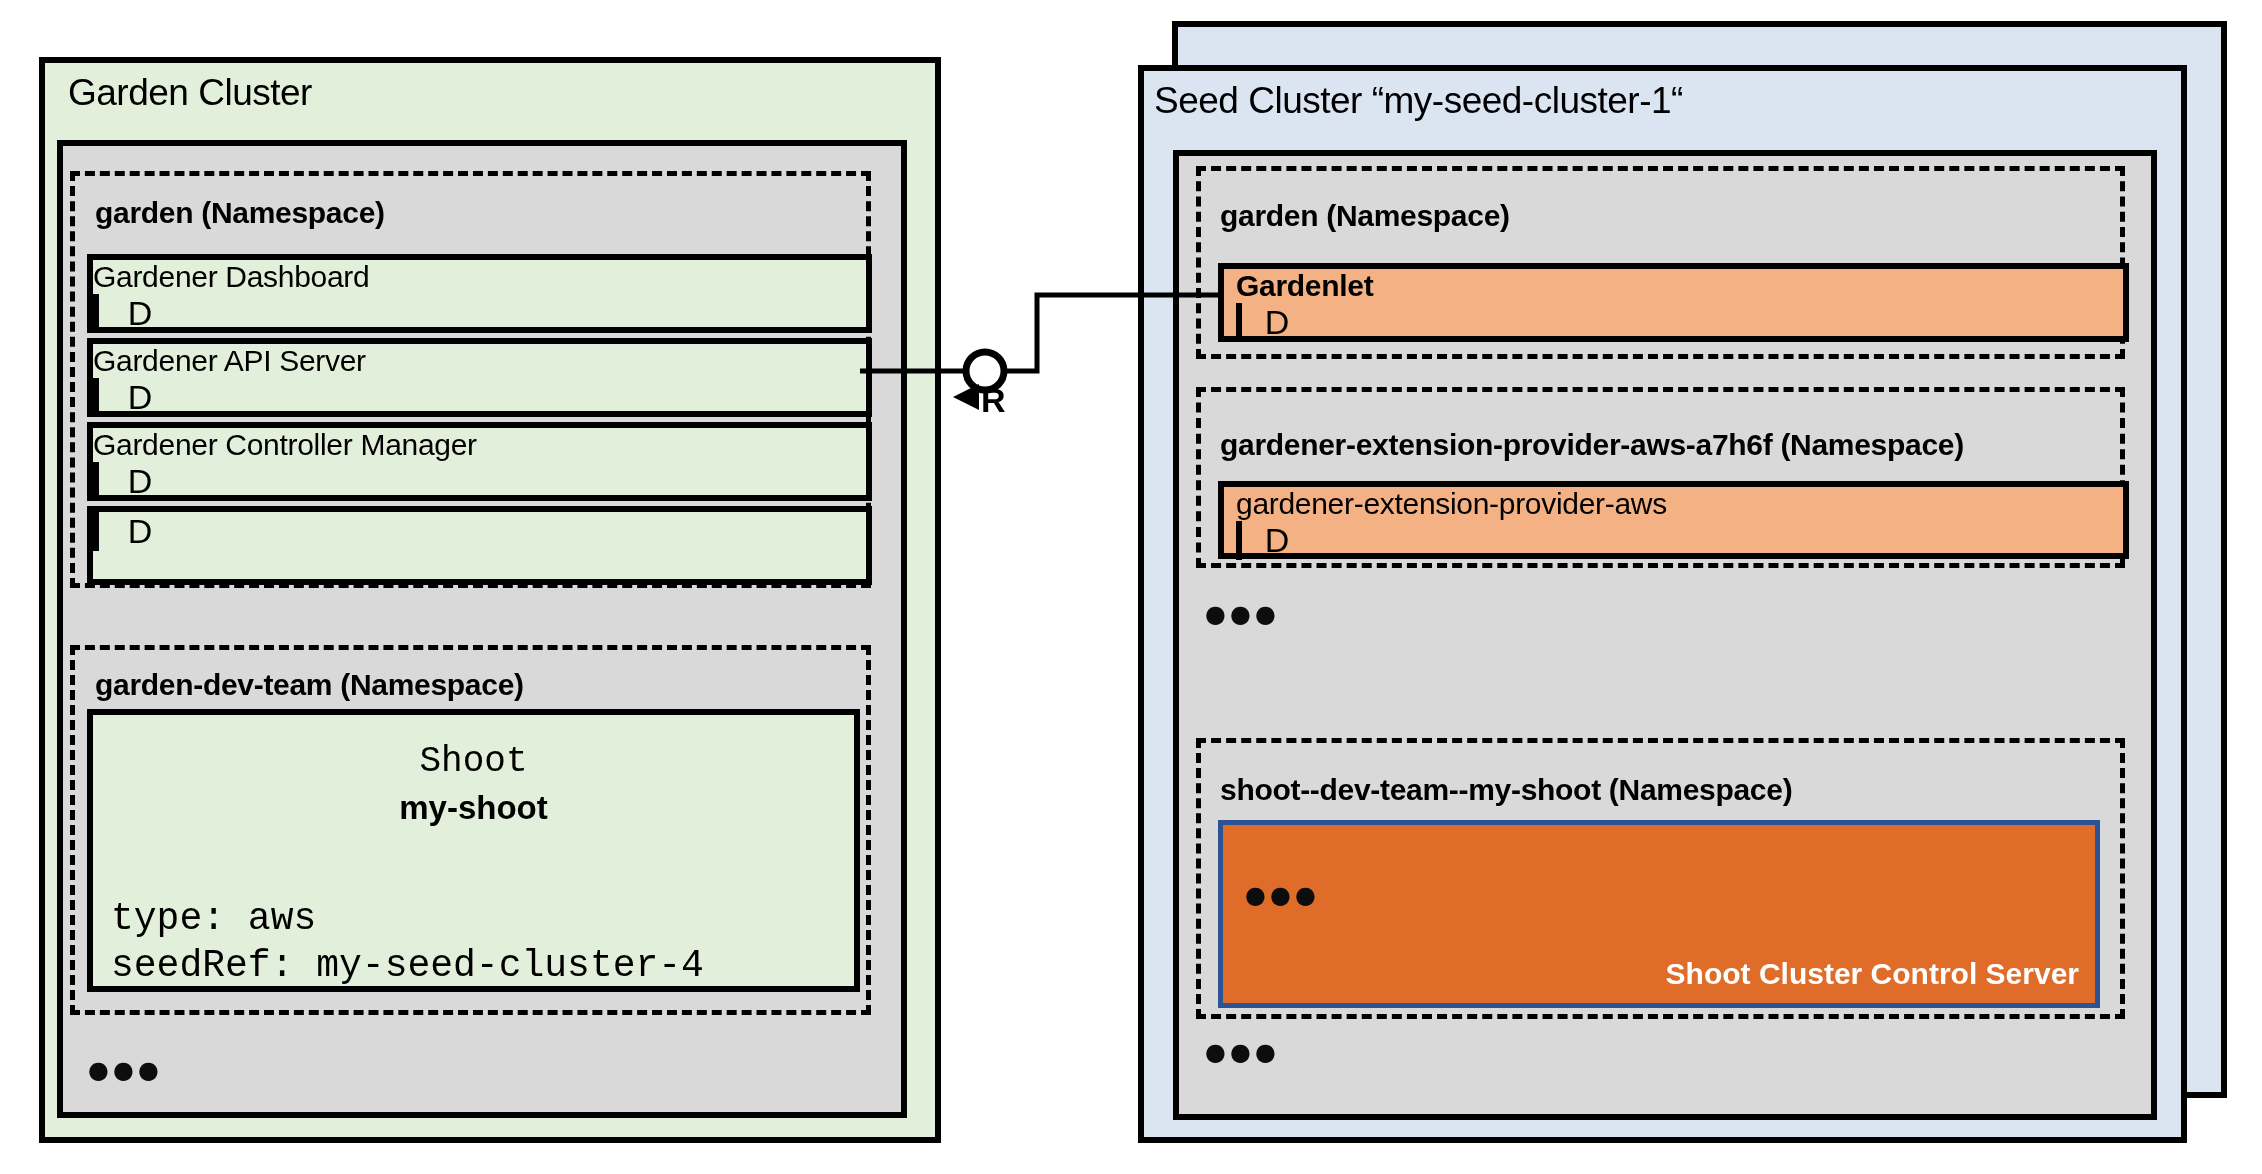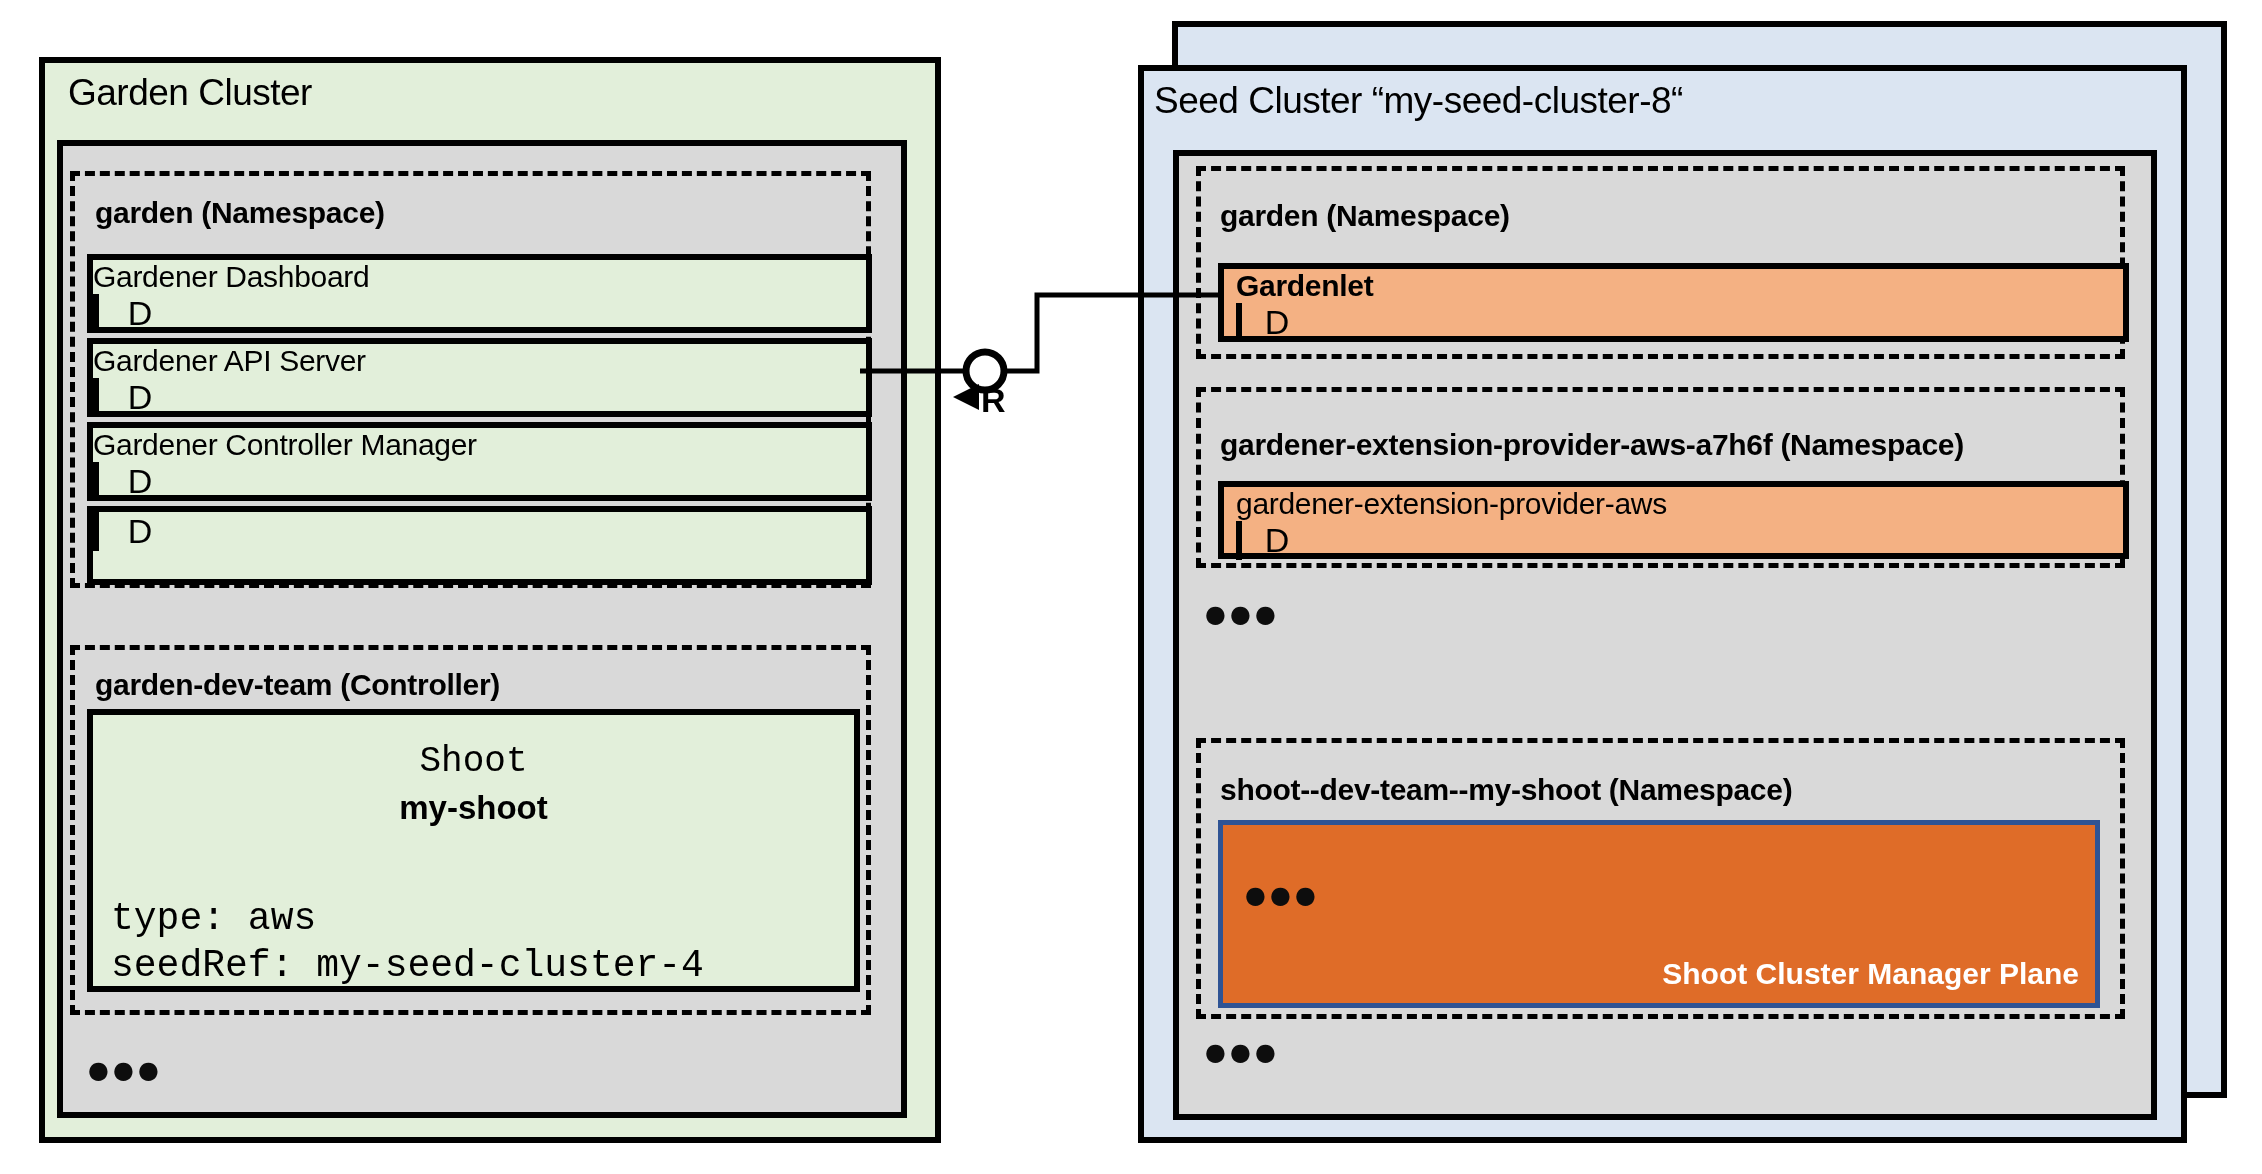--- a/index.html
+++ b/index.html
@@ -73,38 +73,38 @@
           <div class="row-label">Gardener Controller Manager</div>
           <div class="row-badge badge-l">D</div>
         </div>
 
         <div class="row" style="left:12px;top:330px;width:773px;height:67px;">
           <div class="row-badge badge-l">D</div>
         </div>
       </div>
 
       <div class="box ns" style="left:7px;top:499px;width:801px;height:370px;">
-        <div class="ns-label" style="left:20px;top:18px;">garden-dev-team (Controller)</div>
+        <div class="ns-label" style="left:20px;top:18px;">garden-dev-team (Namespace)</div>
 
         <div class="box shootbox" style="left:12px;top:59px;width:773px;height:283px;">
           <div class="mono shoot-kind">Shoot</div>
           <div class="shoot-name">my-shoot</div>
           <div class="mono shoot-spec">type: aws</div>
           <div class="mono shoot-spec" style="margin-top:0;">seedRef: my-seed-cluster-4</div>
         </div>
       </div>
 
       <div class="dots" style="left:25px;top:912px;">●●●</div>
     </div>
   </div>
 
   <div class="box cluster blue" style="left:1172px;top:21px;width:1055px;height:1077px;z-index:1;"></div>
 
   <div class="box cluster blue" style="left:1138px;top:65px;width:1049px;height:1078px;z-index:2;">
-    <div class="cluster-title" style="left:10px;top:8px;">Seed Cluster “my-seed-cluster-8“</div>
+    <div class="cluster-title" style="left:10px;top:8px;">Seed Cluster “my-seed-cluster-1“</div>
 
     <div class="box graybox" style="left:29px;top:79px;width:984px;height:970px;">
 
       <div class="box ns" style="left:17px;top:10px;width:929px;height:193px;">
         <div class="ns-label" style="left:19px;top:28px;">garden (Namespace)</div>
 
         <div class="row orange" style="left:17px;top:92px;width:887px;height:67px;">
           <div class="row-label bold">Gardenlet</div>
           <div class="row-badge badge-r">D</div>
         </div>
@@ -119,21 +119,21 @@
         </div>
       </div>
 
       <div class="dots" style="left:26px;top:446px;">●●●</div>
 
       <div class="box ns" style="left:17px;top:582px;width:929px;height:281px;">
         <div class="ns-label" style="left:19px;top:30px;">shoot--dev-team--my-shoot (Namespace)</div>
 
         <div class="box cpbox" style="left:17px;top:77px;width:882px;height:188px;">
           <div class="dots" style="left:22px;top:58px;">●●●</div>
-          <div class="cp-label">Shoot Cluster Manager Plane</div>
+          <div class="cp-label">Shoot Cluster Control Server</div>
         </div>
       </div>
 
       <div class="dots" style="left:26px;top:884px;">●●●</div>
     </div>
   </div>
 
   <svg class="connector" viewBox="0 0 2262 1174">
     <path d="M860,371 L1037,371 L1037,295 L1218,295"></path>
     <circle cx="985" cy="371" r="19"></circle>

